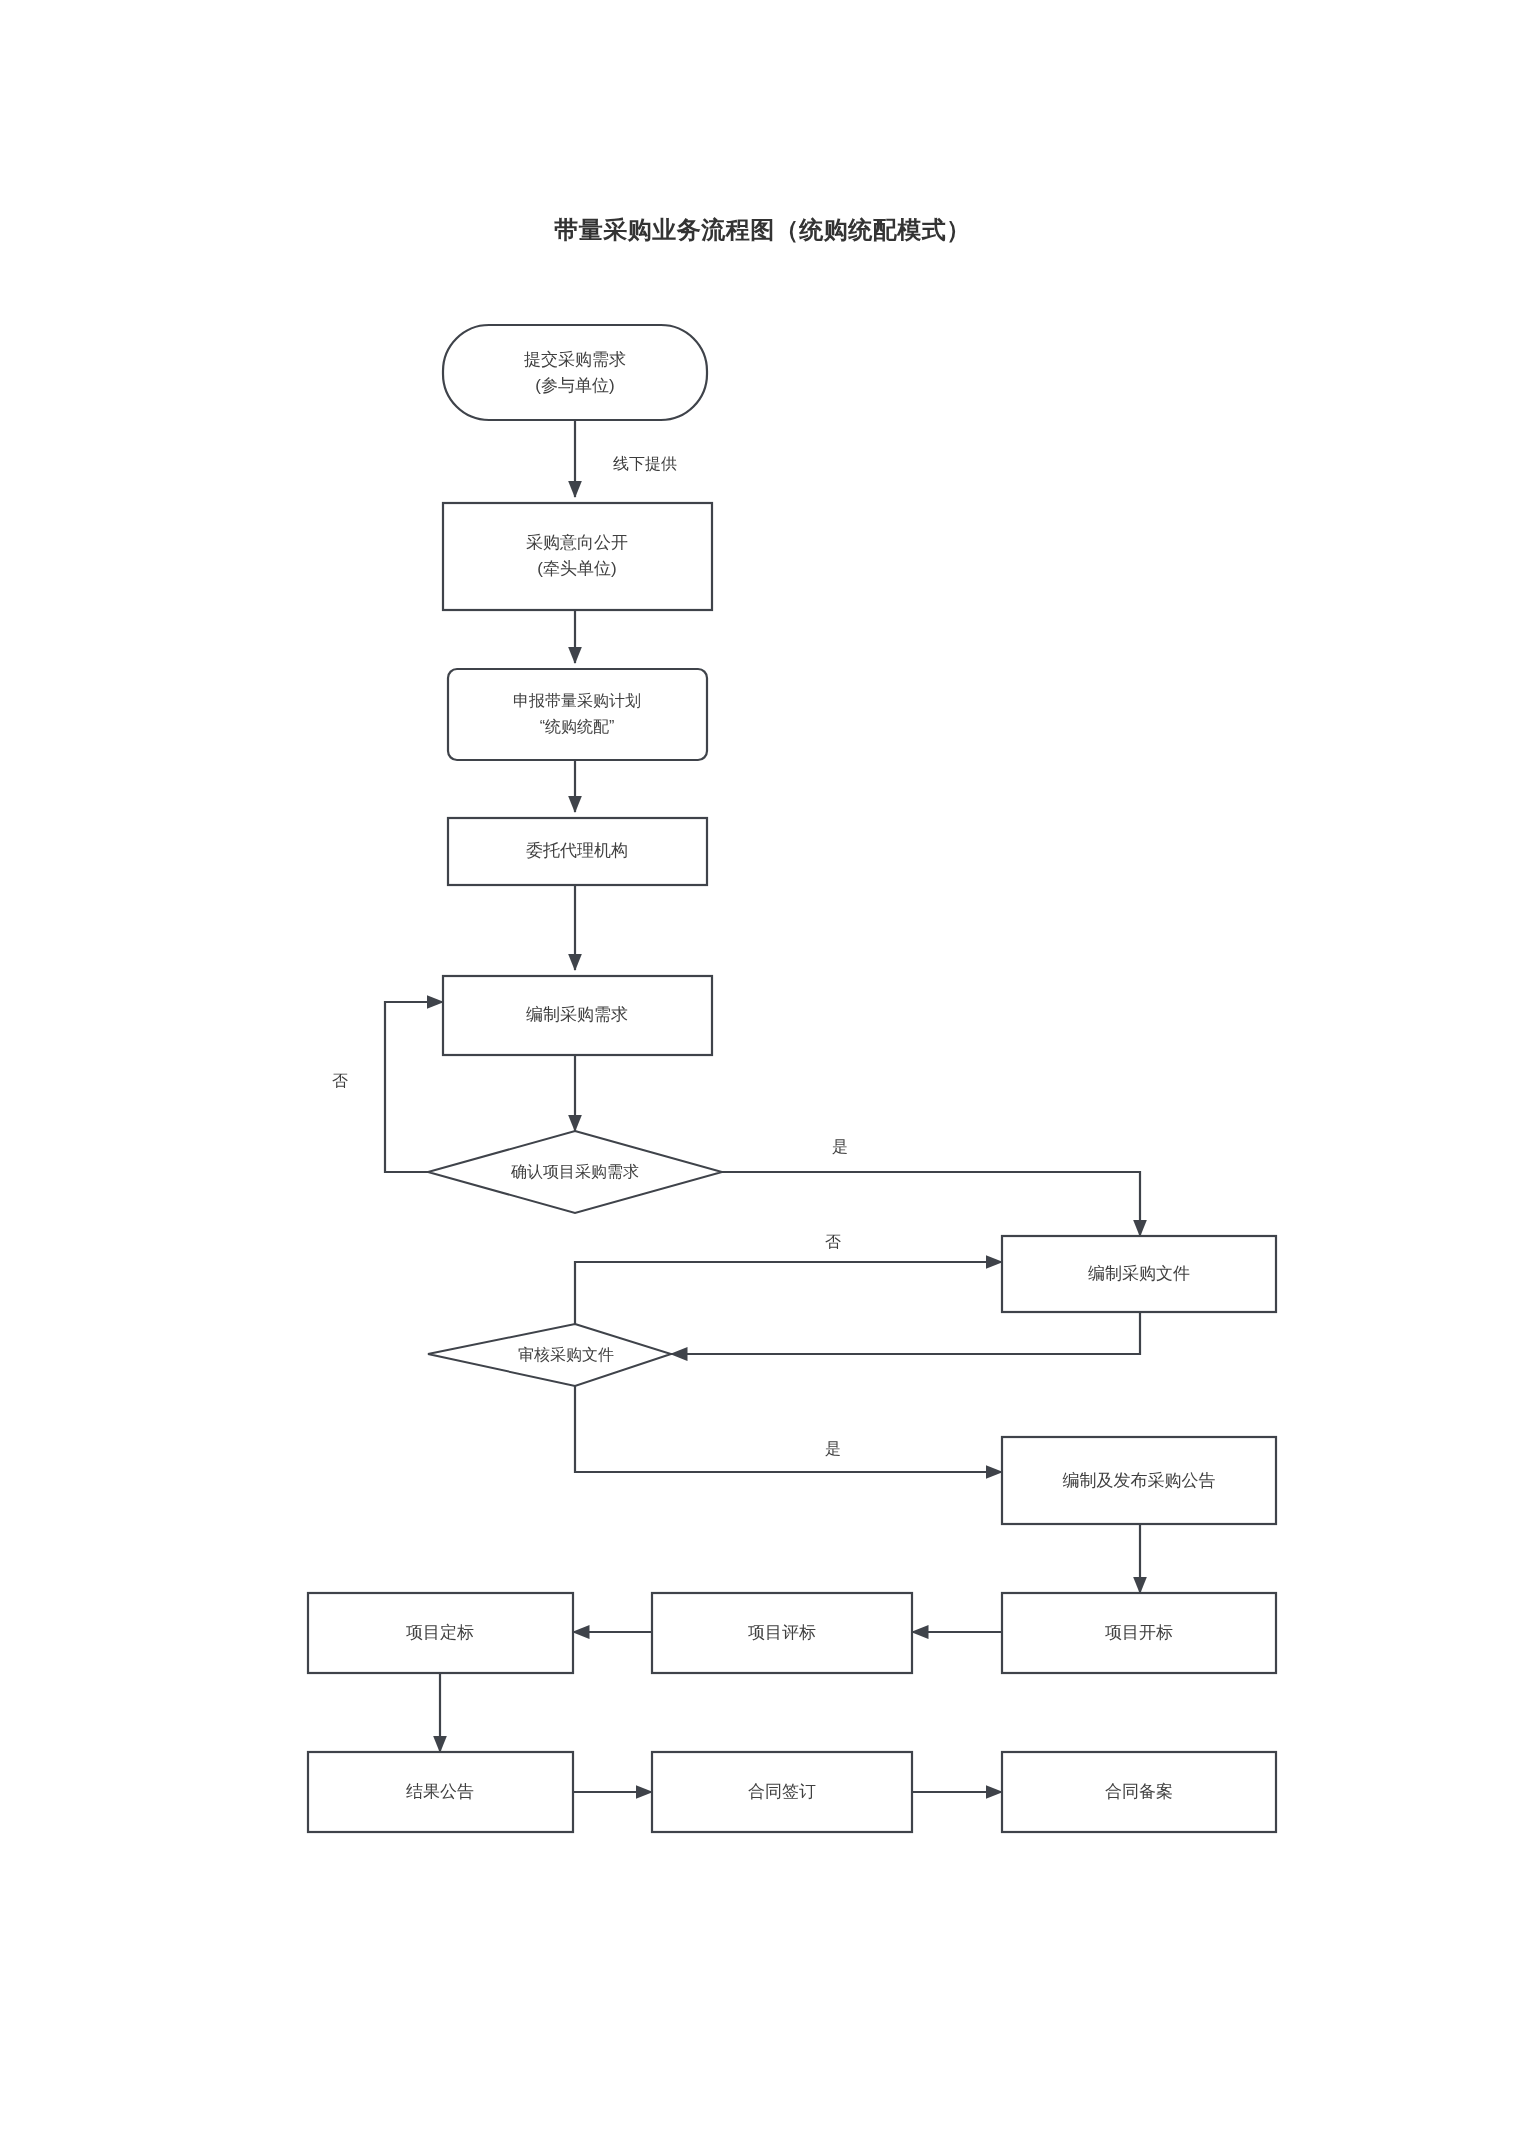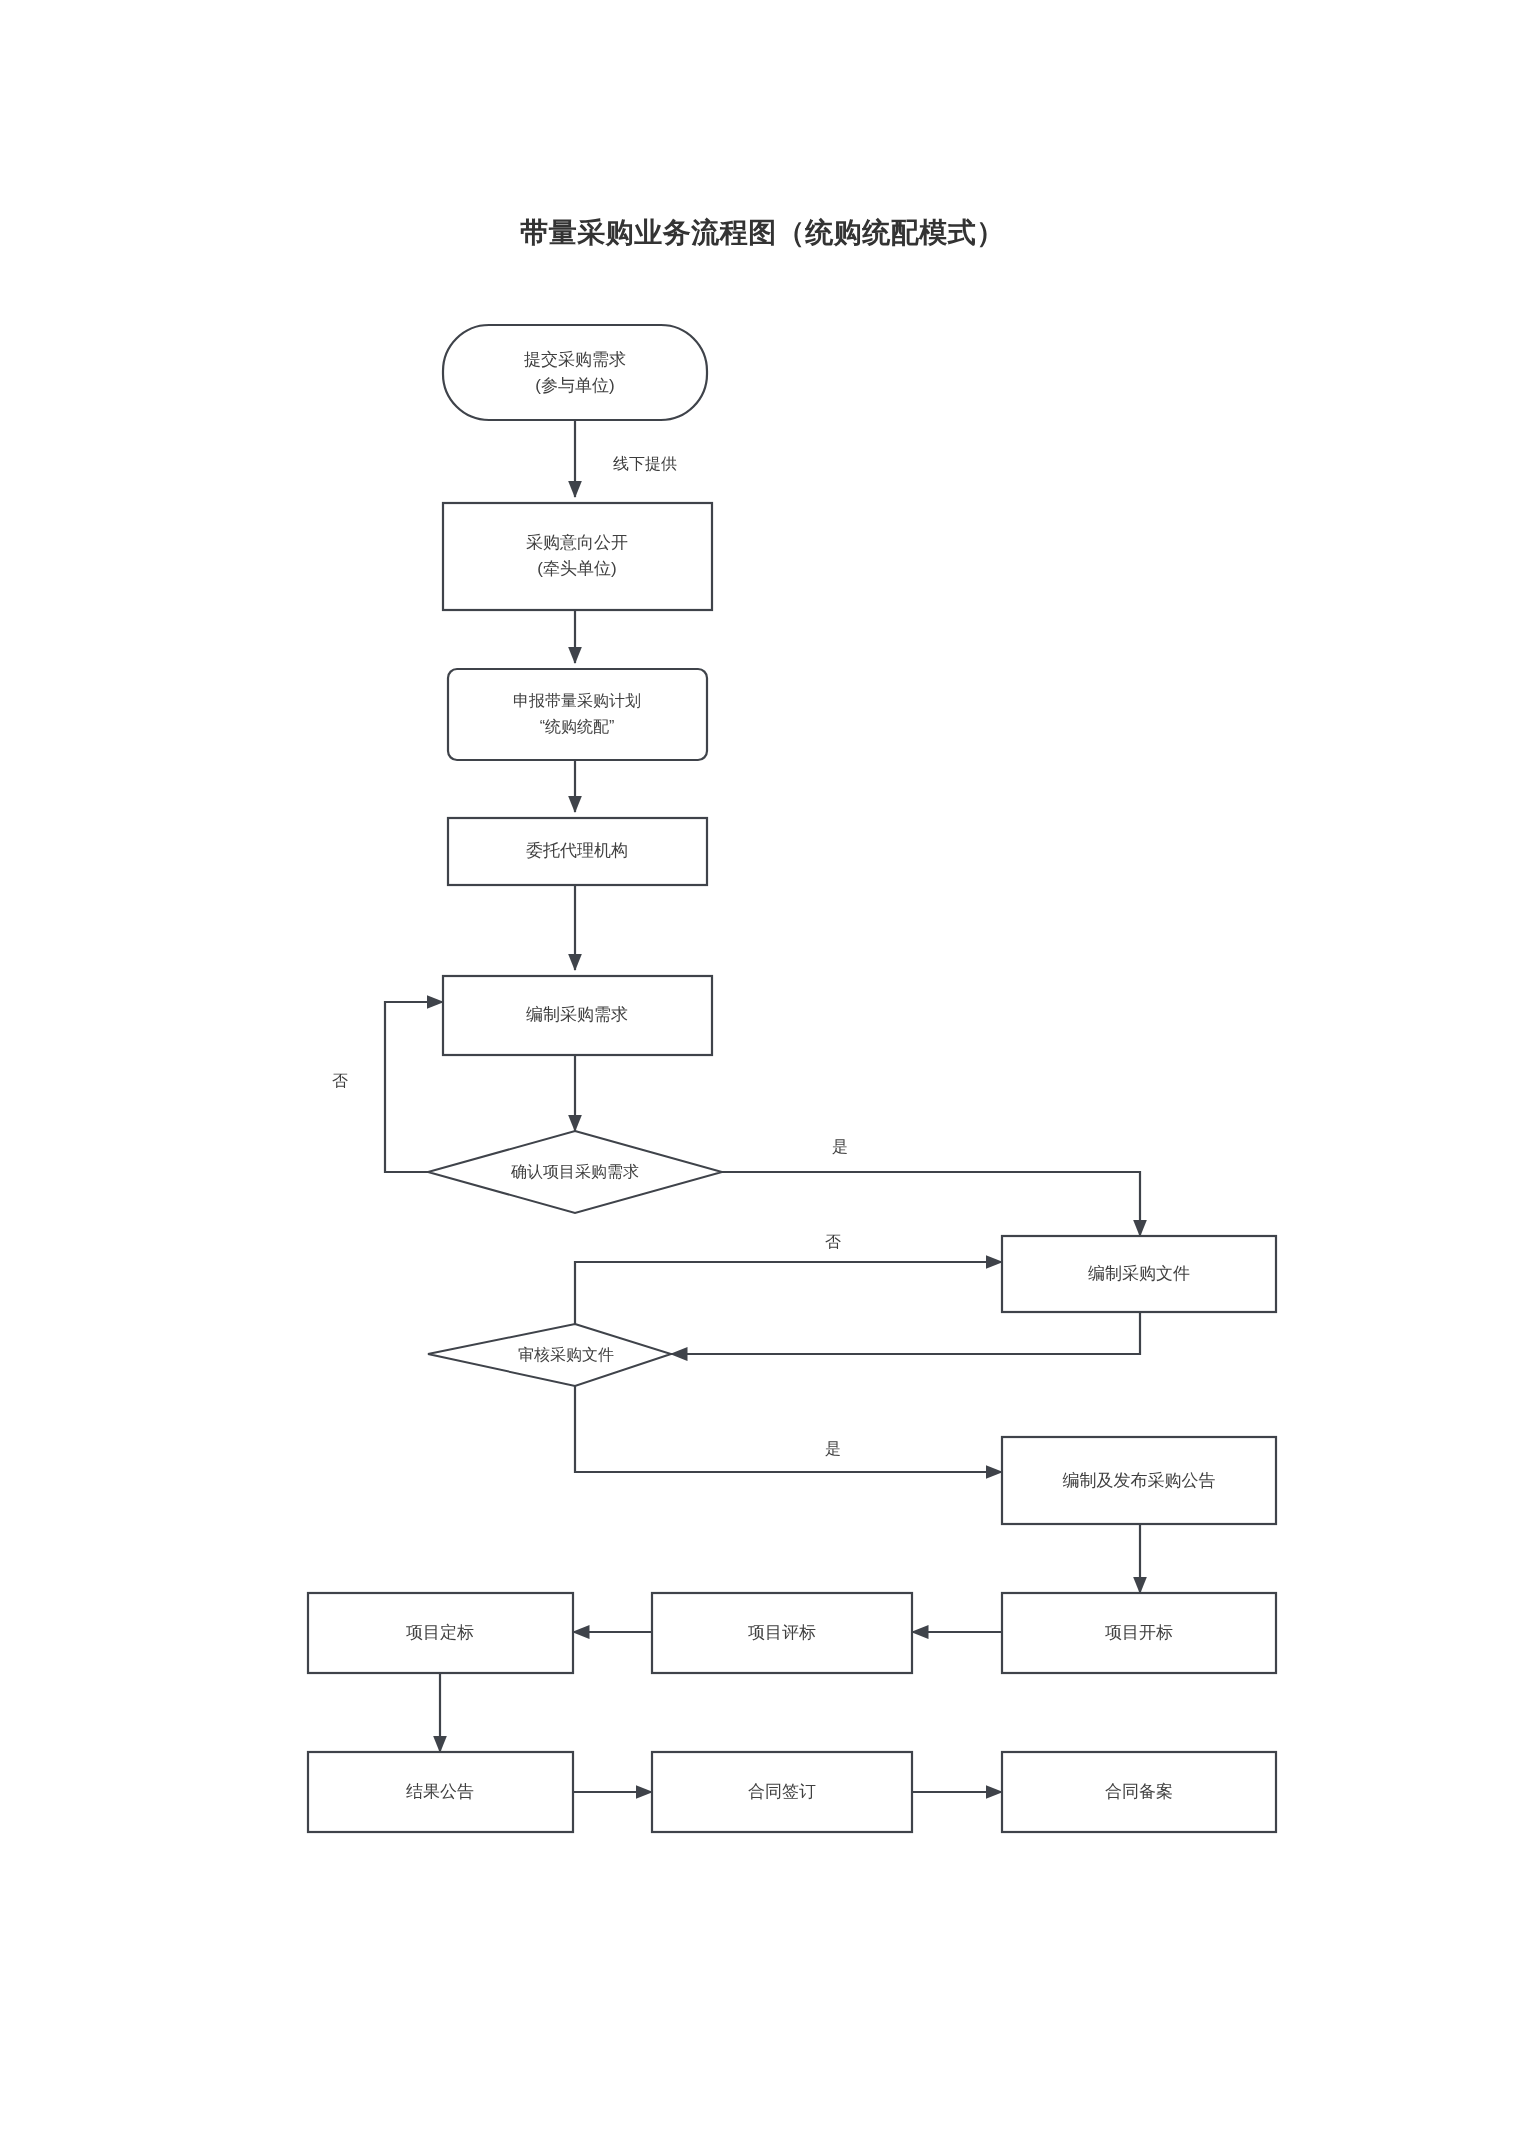--- a/index.html
+++ b/index.html
@@ -19,21 +19,21 @@
     width: 1525px;
     height: 2151px;
     background: #ffffff;
   }
   .chart-title {
     position: absolute;
     left: 0;
     top: 214px;
     width: 1525px;
     text-align: center;
-    font-size: 28px;
+    font-size: 24px;
     font-weight: bold;
     color: #333333;
     letter-spacing: 0.5px;
   }
   svg.flow {
     position: absolute;
     left: 0;
     top: 0;
     width: 1525px;
     height: 2151px;

